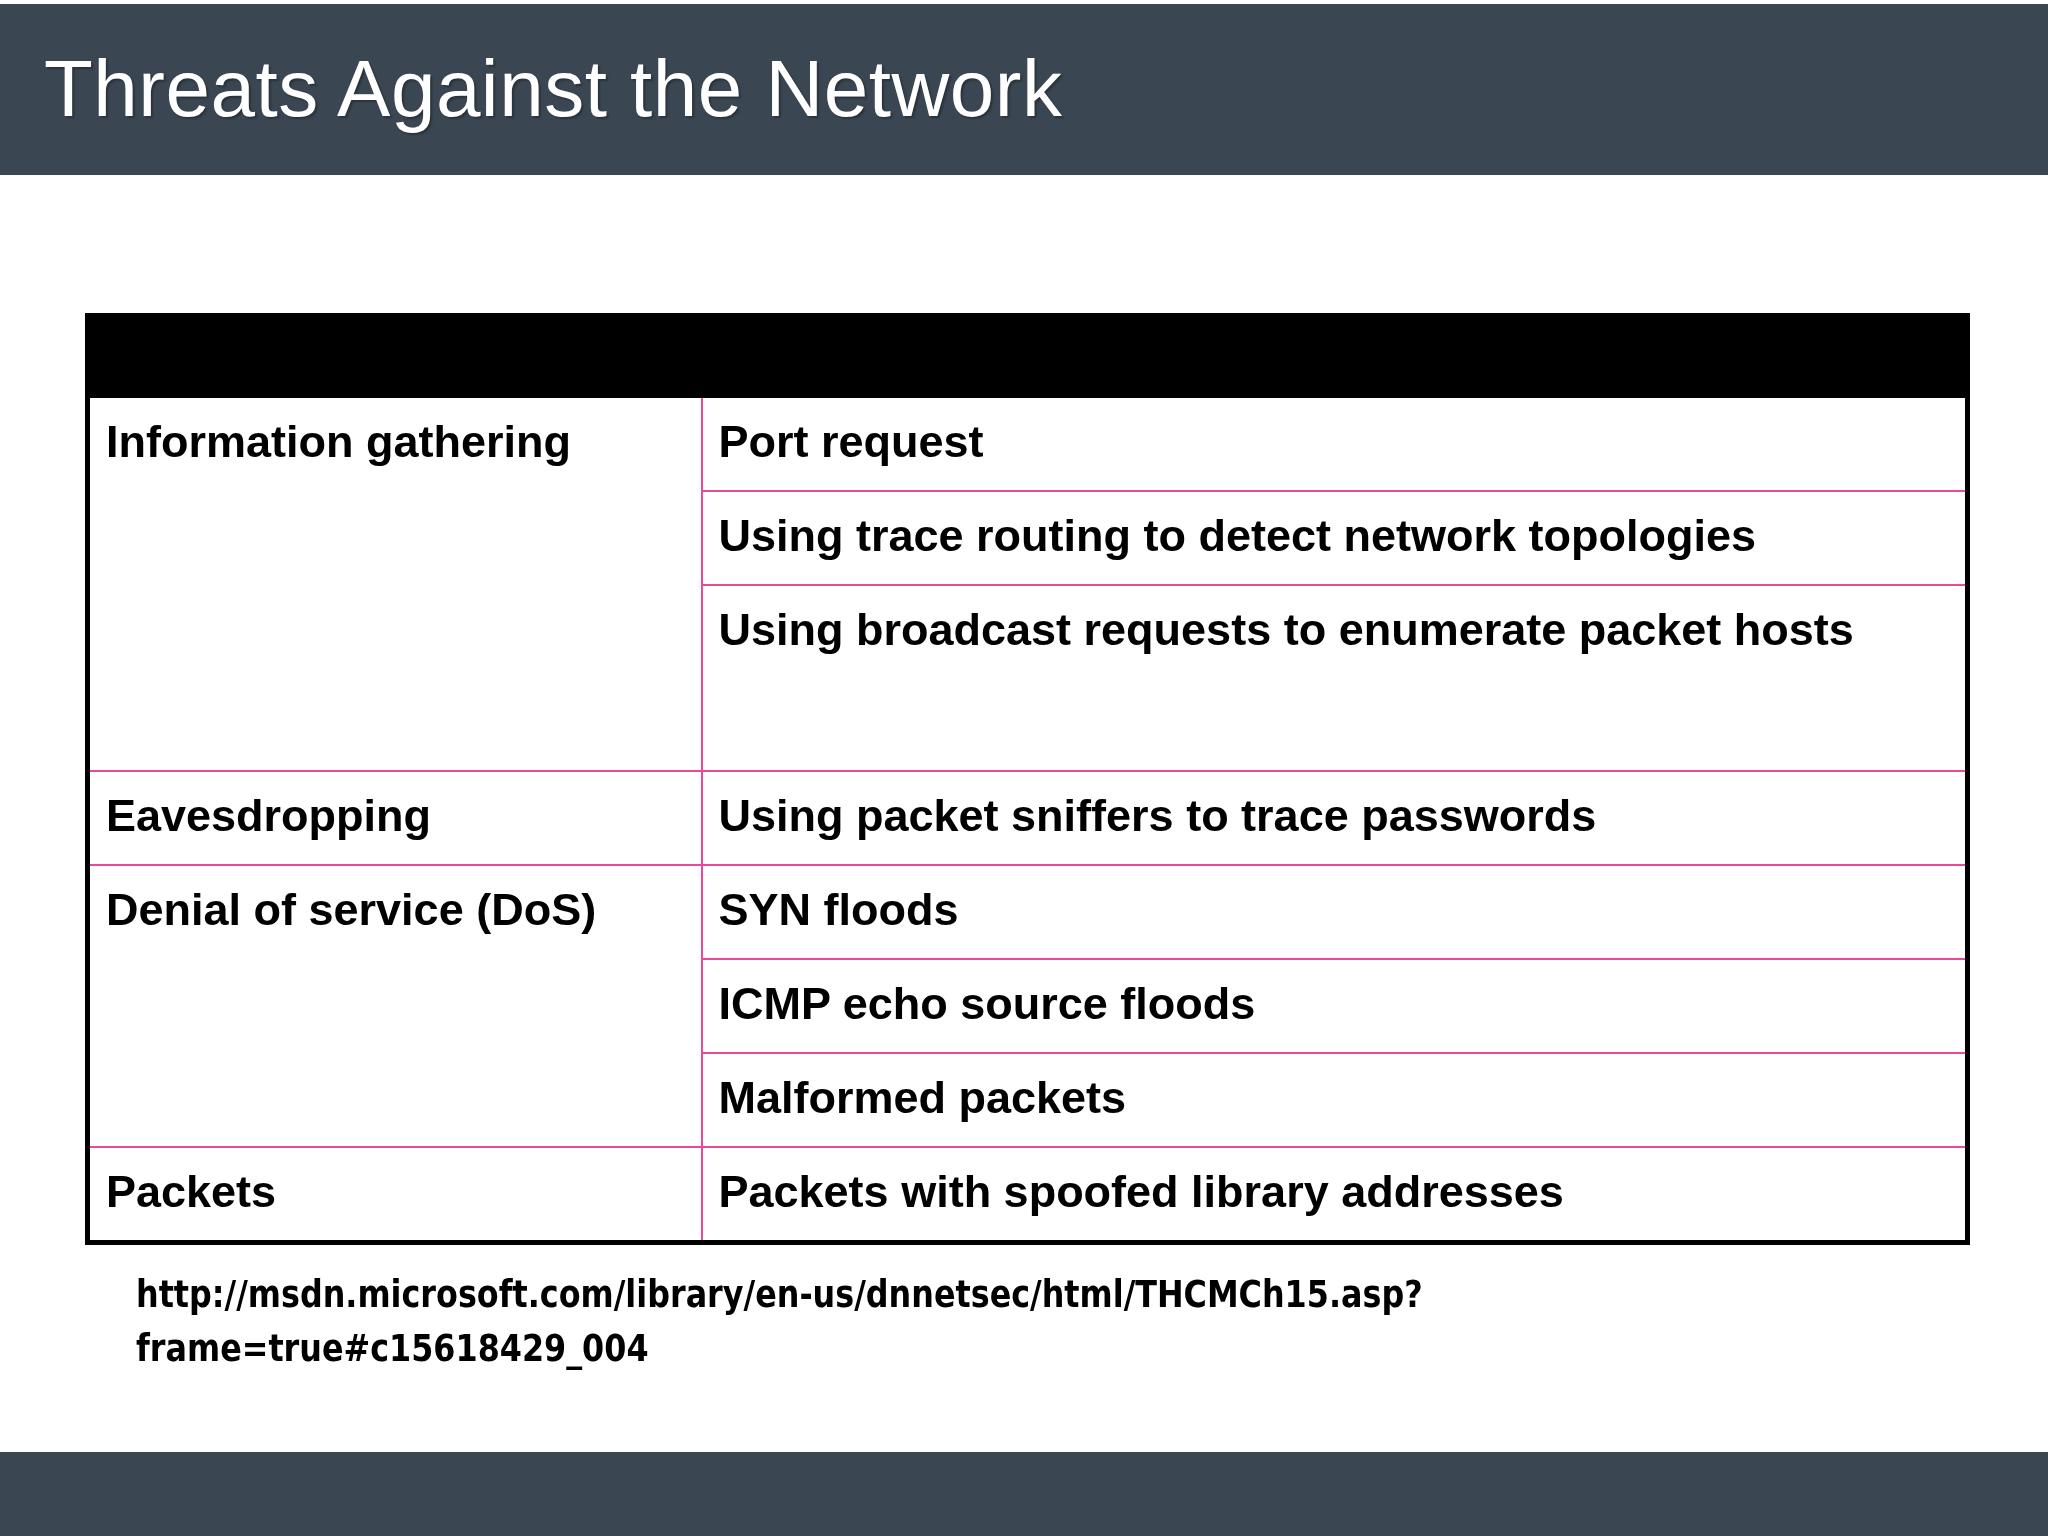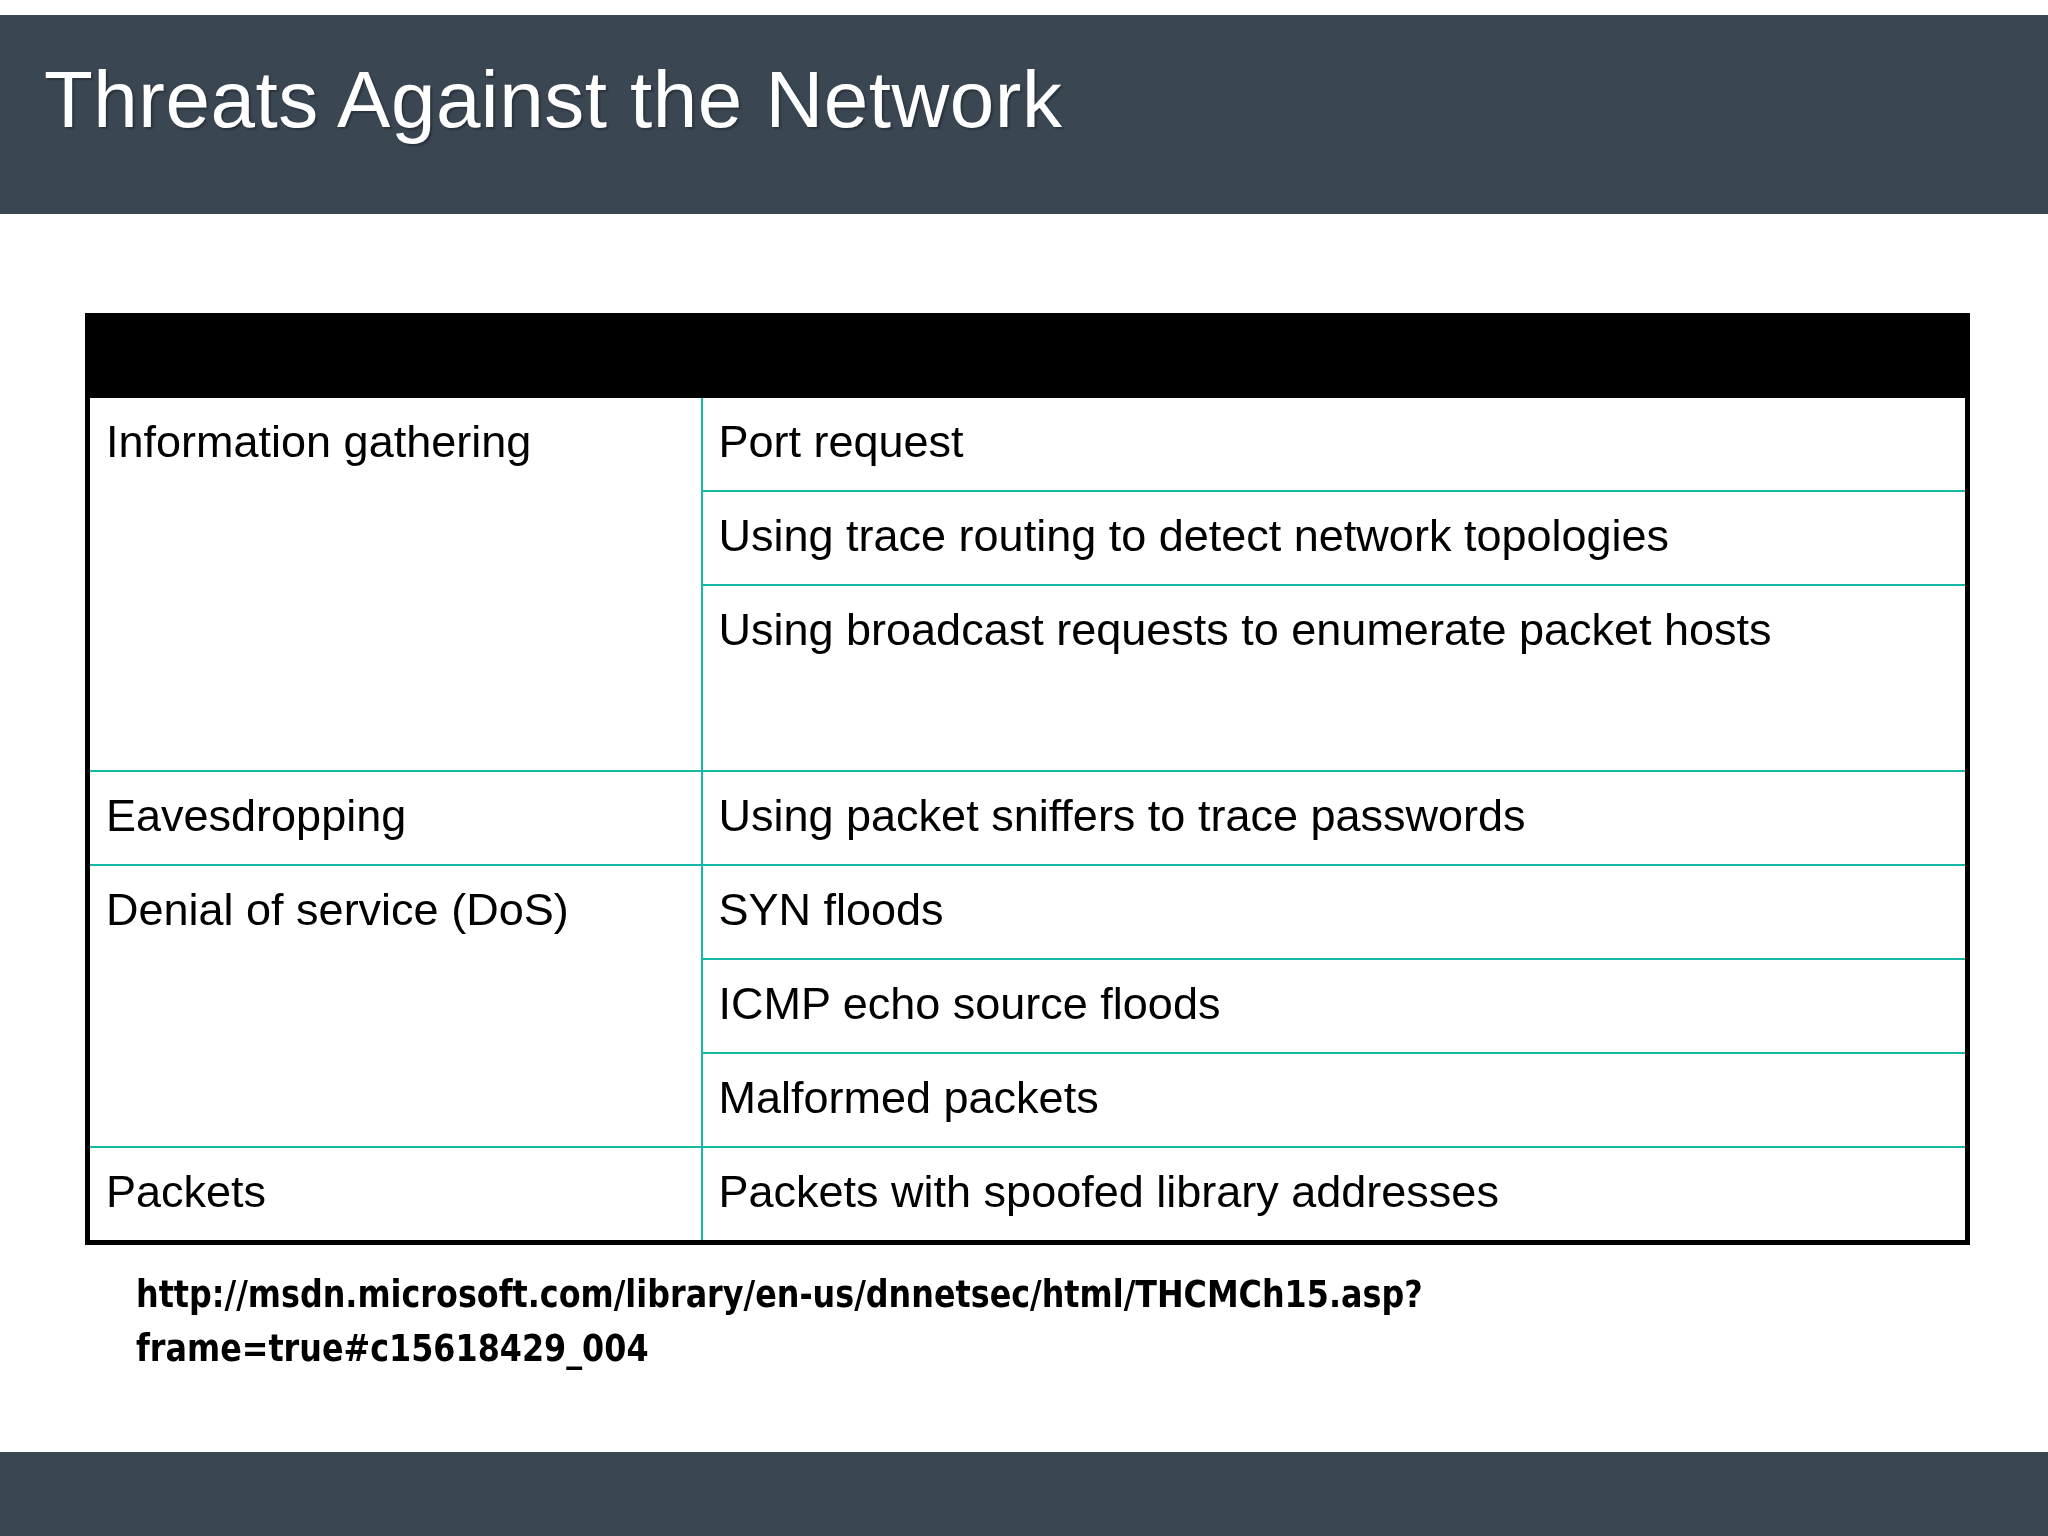--- a/index.html
+++ b/index.html
@@ -12,23 +12,23 @@
     height: 1536px;
     position: relative;
     overflow: hidden;
     font-family: "Liberation Sans", sans-serif;
   }
 
   
   .header-band {
     position: absolute;
     left: 0;
-    top: 15px;
+    top: 4px;
     width: 2048px;
-    height: 199px;
+    height: 171px;
     background: #3a4652;
     box-sizing: border-box;
   }
   .header-title {
     position: absolute;
     left: 44px;
     top: 30px;
     font-size: 80px;
     line-height: 110px;
     font-weight: normal;
@@ -68,27 +68,27 @@
     background: #000000;
   }
   table.threat-table tr.hdr-row th {
     height: 78px;
     border: 2px solid #000000;
     padding: 0;
     background: #000000;
   }
 
   table.threat-table td {
-    border: 2px solid #14b8a6;
+    border: 2px solid #ec4899;
     vertical-align: top;
     padding: 10px 16px 14px 16px;
     font-size: 45px;
     line-height: 68px;
     color: #000000;
-    font-weight: normal;
+    font-weight: bold;
     background: #ffffff;
   }
   table.threat-table td.cat {
     vertical-align: top;
   }
   
   tr.r-port      td.val { height: 68px; }
   tr.r-trace     td.val { height: 68px; }
   tr.r-broadcast td.val { height: 160px; }
   tr.r-eaves     td            { height: 68px; }

